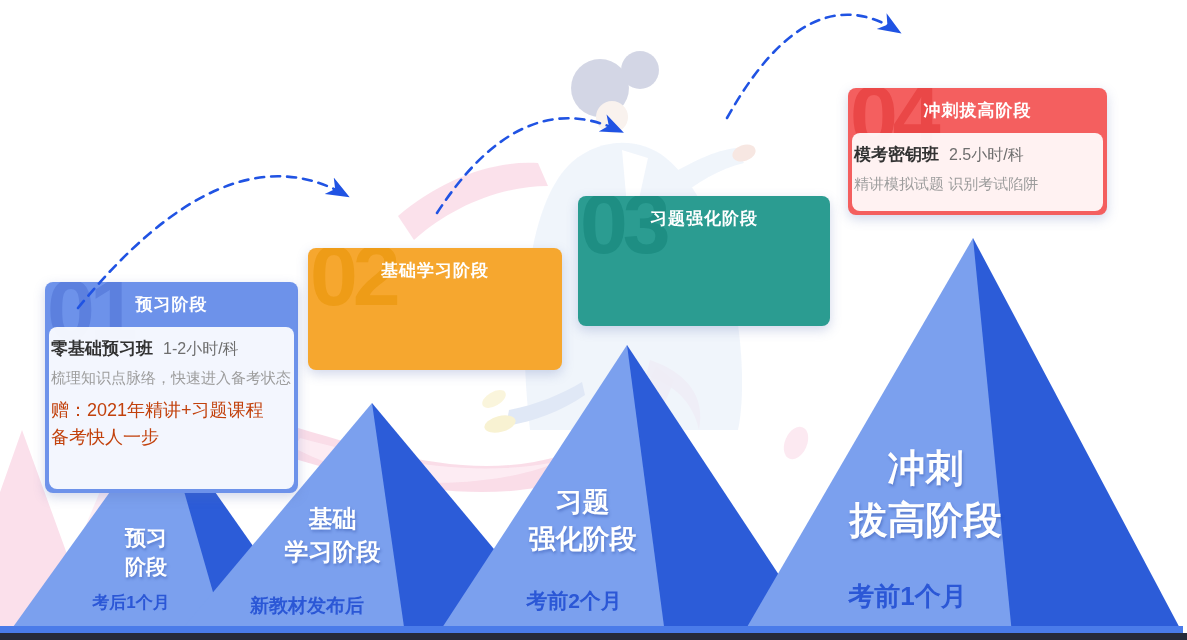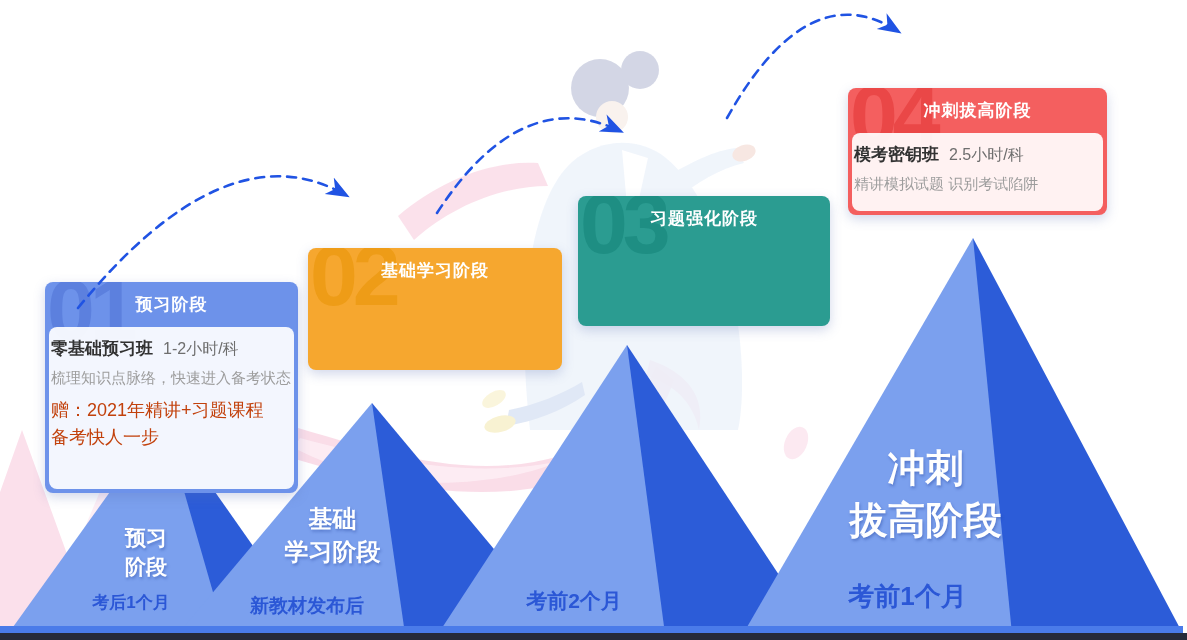--- a/index.html
+++ b/index.html
@@ -115,20 +115,24 @@
     <div>阶段</div>
   </div>
   <div class="m-date" id="md1">考后1个月</div>
 
   <div class="m-label" id="ml2">
     <div>基础</div>
     <div>学习阶段</div>
   </div>
   <div class="m-date" id="md2">新教材发布后</div>
 
+  <div class="m-label" id="ml3">
+    <div>习题</div>
+    <div>强化阶段</div>
+  </div>
   <div class="m-date" id="md3">考前2个月</div>
 
   <div class="m-label" id="ml4">
     <div>冲刺</div>
     <div>拔高阶段</div>
   </div>
   <div class="m-date" id="md4">考前1个月</div>
 
   <div class="card" id="card1" style="--hc: #6D92EA; --nc: #5C80DE;">
     <div class="card-num">01</div>

